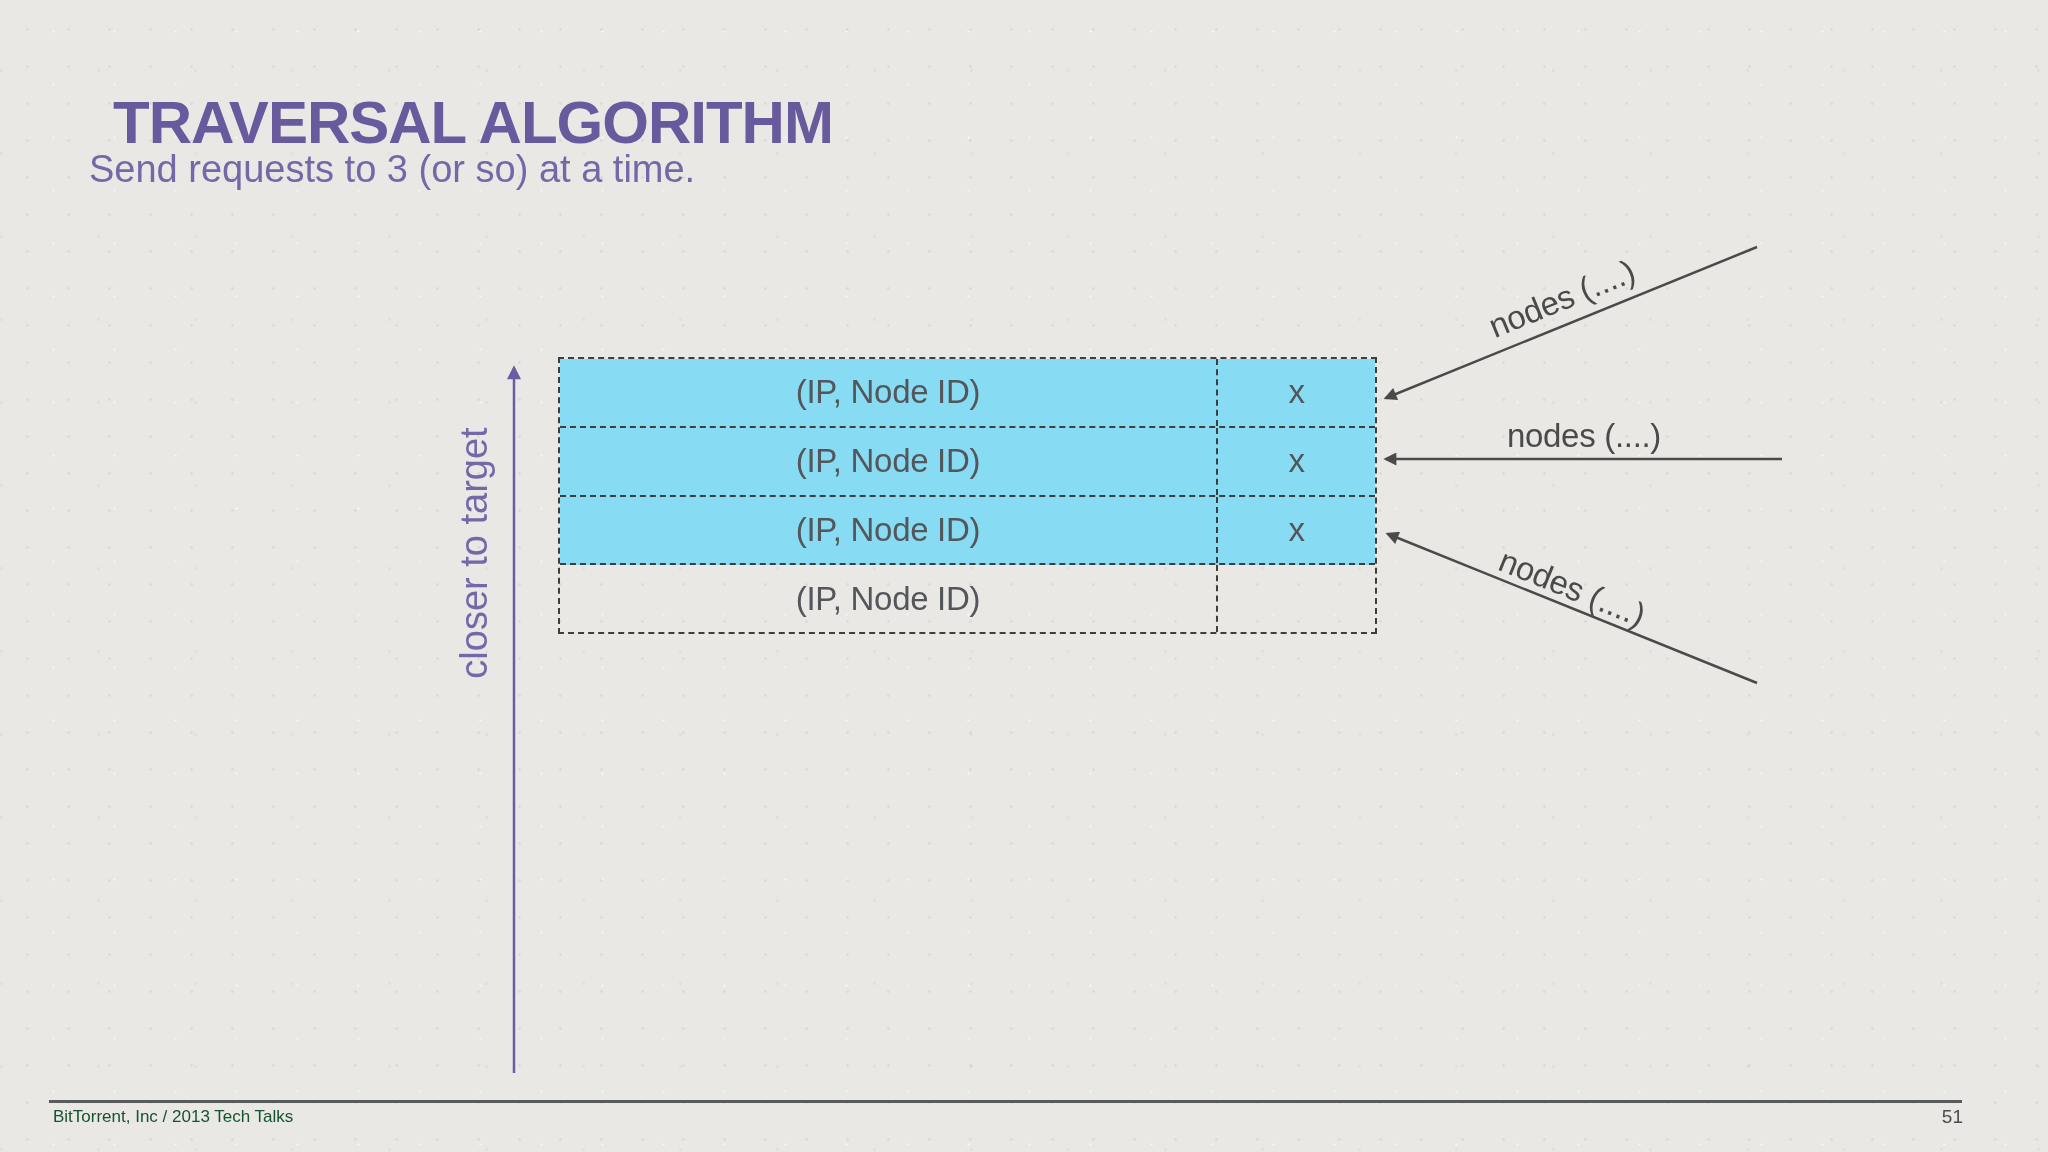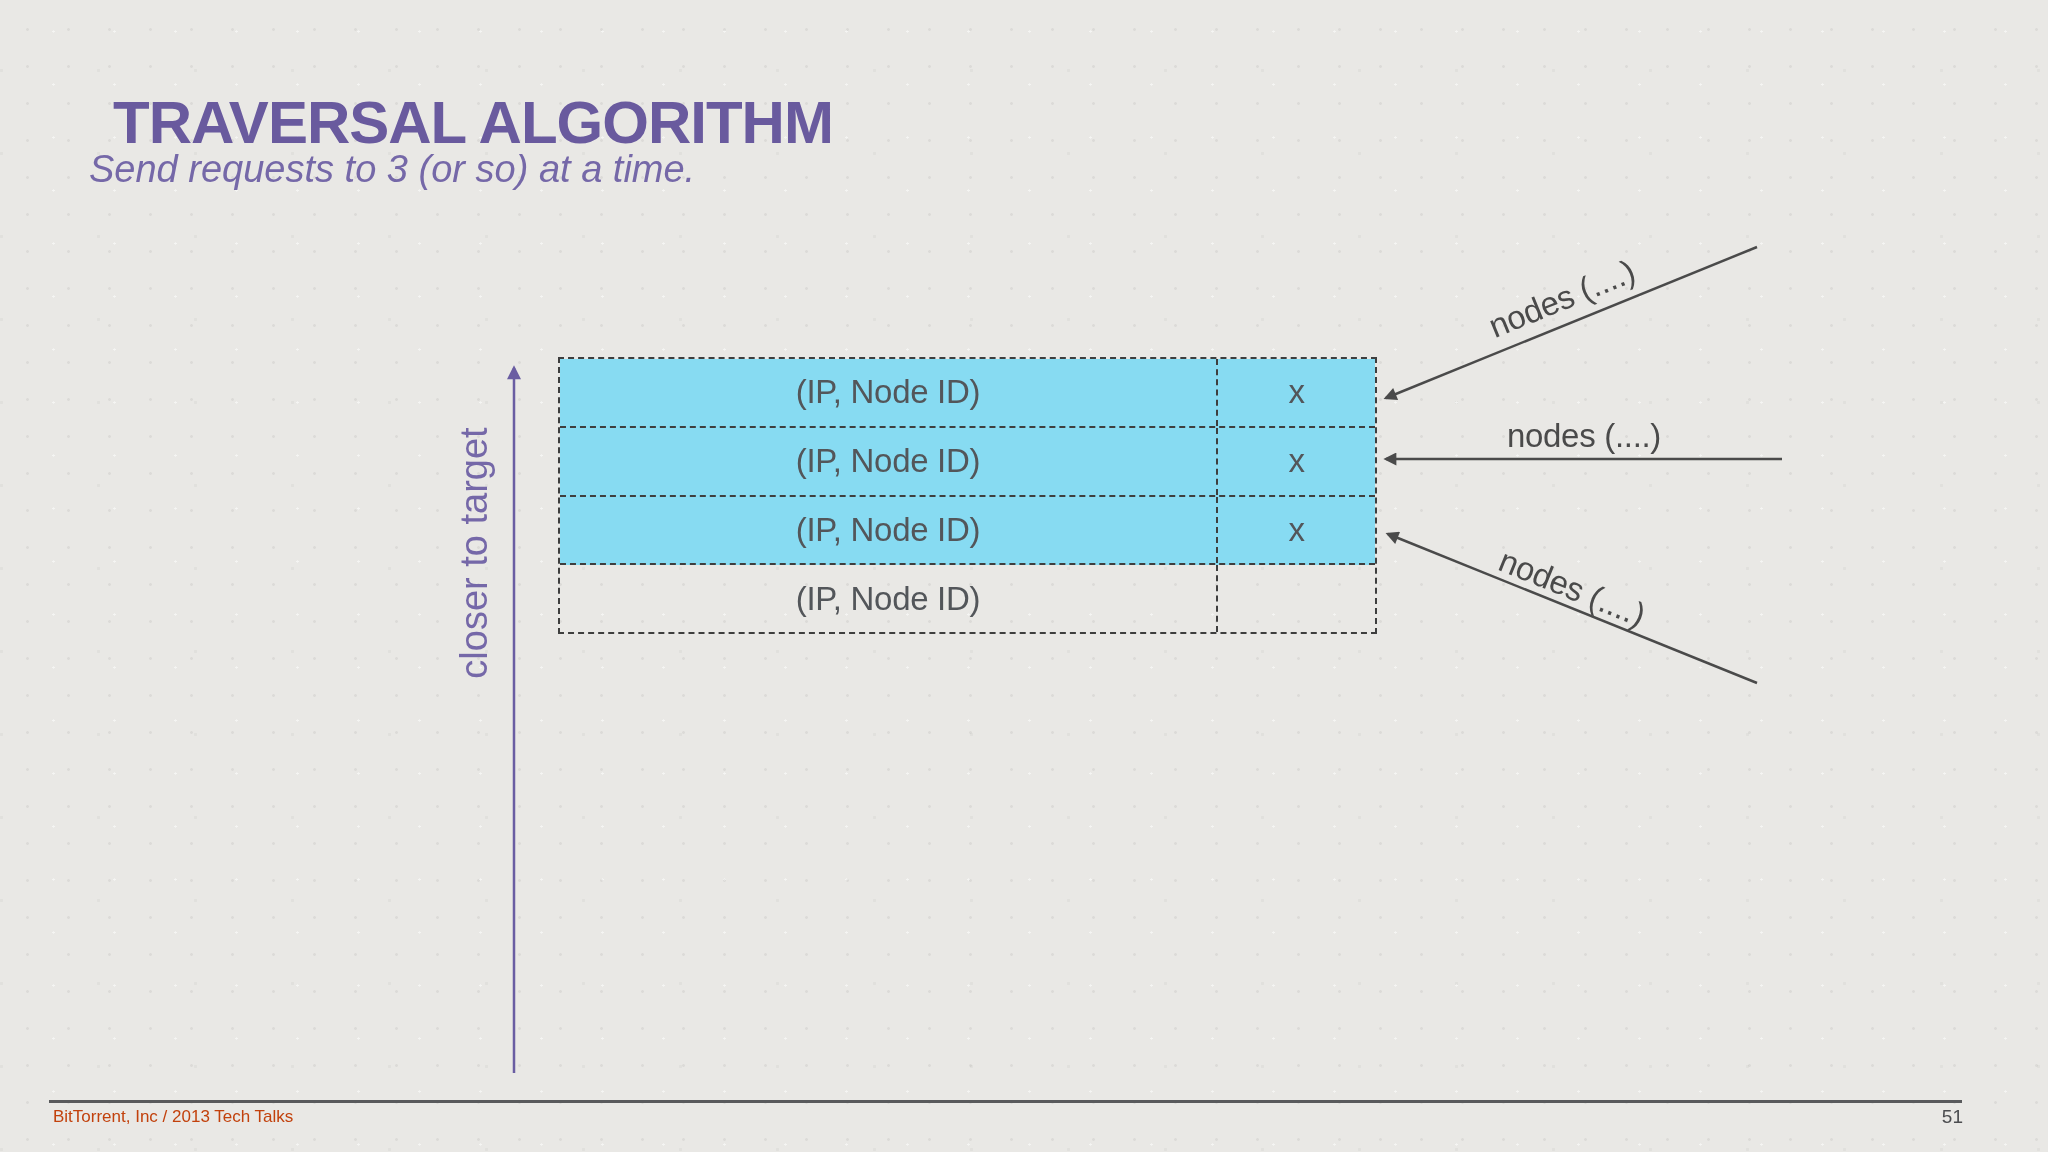--- a/index.html
+++ b/index.html
@@ -17,21 +17,21 @@
   }
   .slide{position:absolute;inset:0;}
 
   .title{
     position:absolute;left:97px;top:72px;margin:16px;
     font-size:60px;font-weight:bold;letter-spacing:-1px;
     color:var(--accent,#695a9e);white-space:nowrap;
   }
   .subtitle{
     position:absolute;left:89px;top:148px;margin:0;
-    font-size:38px;color:var(--accent_soft,#7568a8);white-space:nowrap;font-style:italic;
+    font-size:38px;color:var(--accent_soft,#7568a8);white-space:nowrap;
   }
 
   svg.overlay{position:absolute;left:0;top:0;width:2048px;height:1152px;pointer-events:none;}
 
   .axis-label{
     position:absolute;left:474px;top:553px;
     transform:translate(-50%,-50%) rotate(-90deg);
     font-size:38px;color:var(--accent_soft,#7568a8);white-space:nowrap;
   }
 
@@ -50,21 +50,21 @@
 
   .nodes-label{
     position:absolute;font-size:33px;color:var(--ink,#4a4a4a);
     white-space:nowrap;letter-spacing:-0.3px;
   }
   .nl-1{left:1562px;top:299px;transform:translate(-50%,-50%) rotate(-22.2deg);}
   .nl-2{left:1584px;top:436px;transform:translate(-50%,-50%);}
   .nl-3{left:1572px;top:588px;transform:translate(-50%,-50%) rotate(22deg);}
 
   .footer-line{position:absolute;left:49px;top:1100px;width:1913px;height:3px;background:#595a5c;}
-  .footer-left{position:absolute;left:53px;top:1107px;font-size:17px;color:#c2410c;white-space:nowrap;}
+  .footer-left{position:absolute;left:53px;top:1107px;font-size:17px;color:#14532d;white-space:nowrap;}
   .footer-page{position:absolute;right:85px;top:1106px;font-size:19px;color:#4c4d50;}
 </style>
 </head>
 <body>
 
 <div class="slide">
 
   <h1 class="title">TRAVERSAL ALGORITHM</h1>
   <p class="subtitle">Send requests to 3 (or so) at a time.</p>
 

